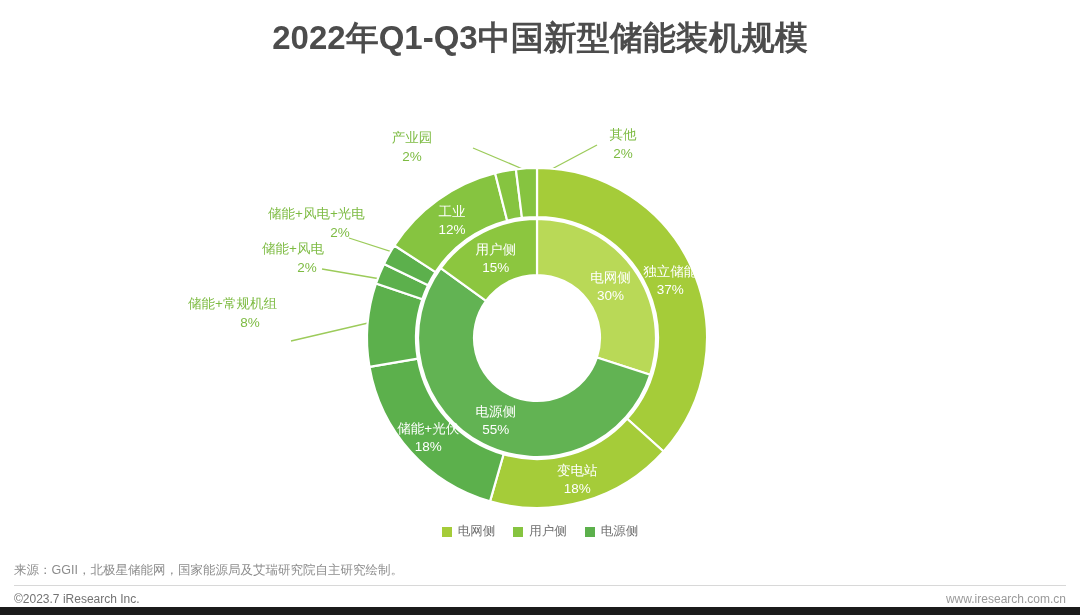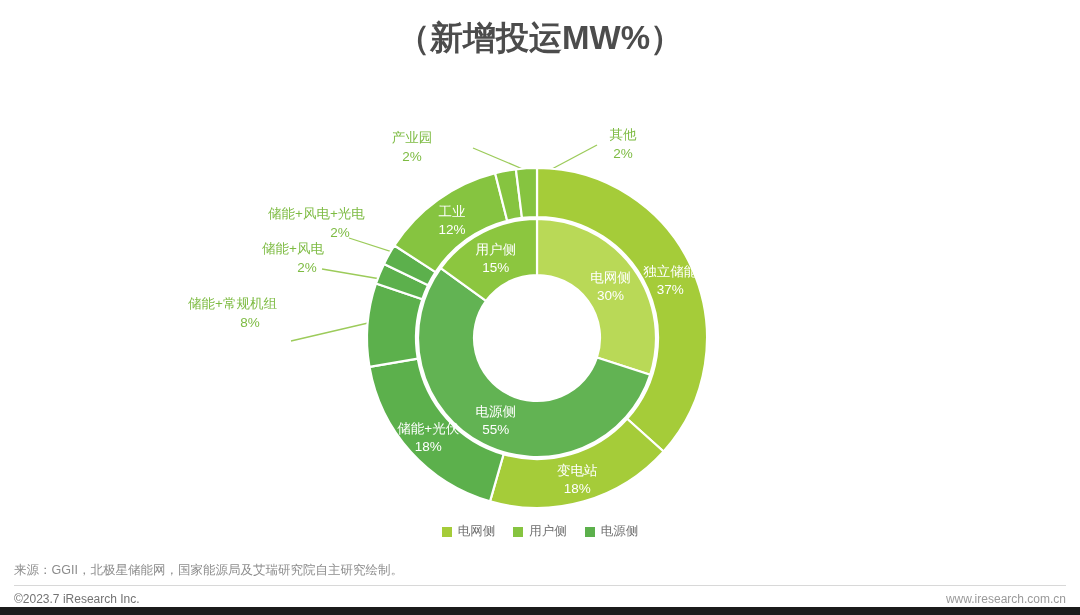--- a/index.html
+++ b/index.html
@@ -131,21 +131,21 @@
     bottom: 0;
     width: 1080px;
     height: 8px;
     background: #1b1b1b;
   }
 </style>
 </head>
 <body>
 
 <div id="title-block">
-  <div class="title-line">（新增投运MW%）</div>
+  <div class="title-line">2022年Q1-Q3中国新型储能装机规模</div>
 </div>
 
 <div id="chart-area">
   <svg id="donut-svg" width="1080" height="400" viewBox="0 0 1080 400">
 
     <g>
       <path class="leader-line" d="M 473,30 L 525,52"></path>
       <path class="leader-line" d="M 597,27 L 550,52"></path>
       <path class="leader-line" d="M 349,120 L 411,140"></path>
       <path class="leader-line" d="M 322,151 L 404,165"></path>

